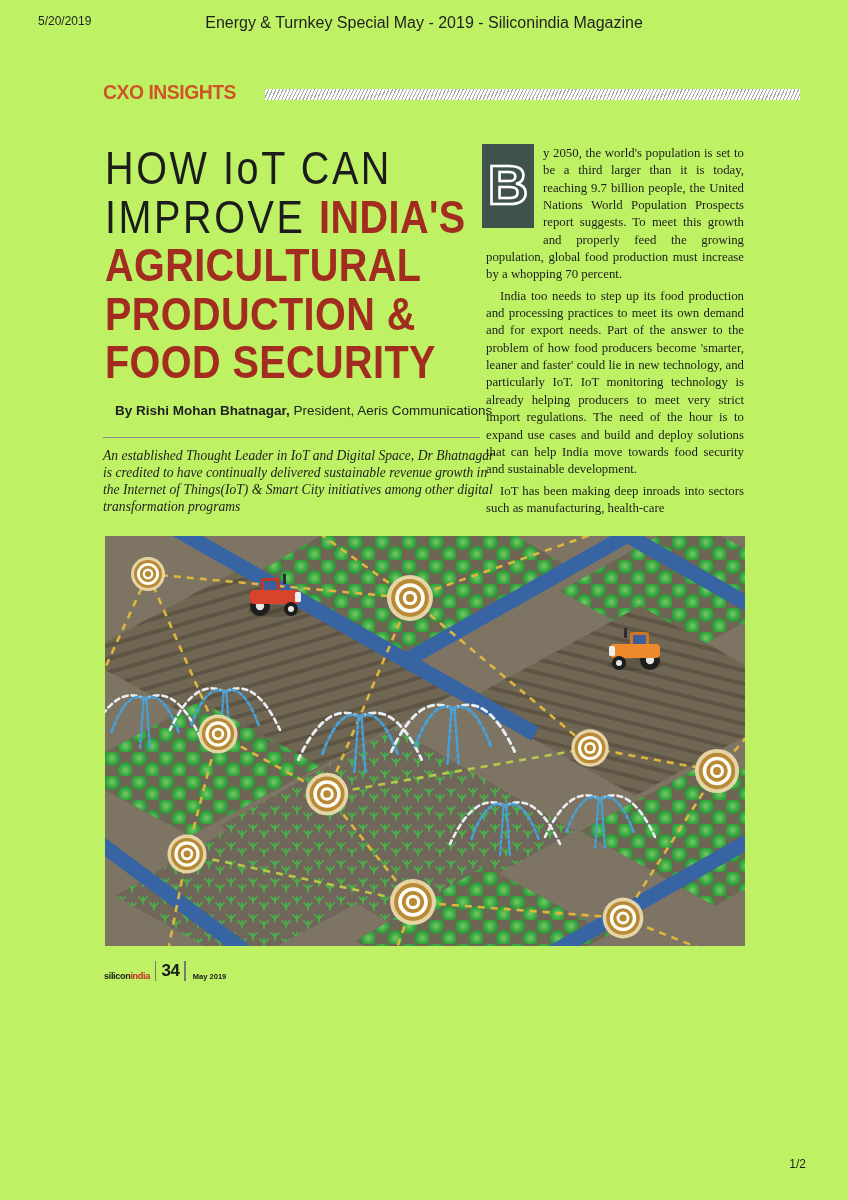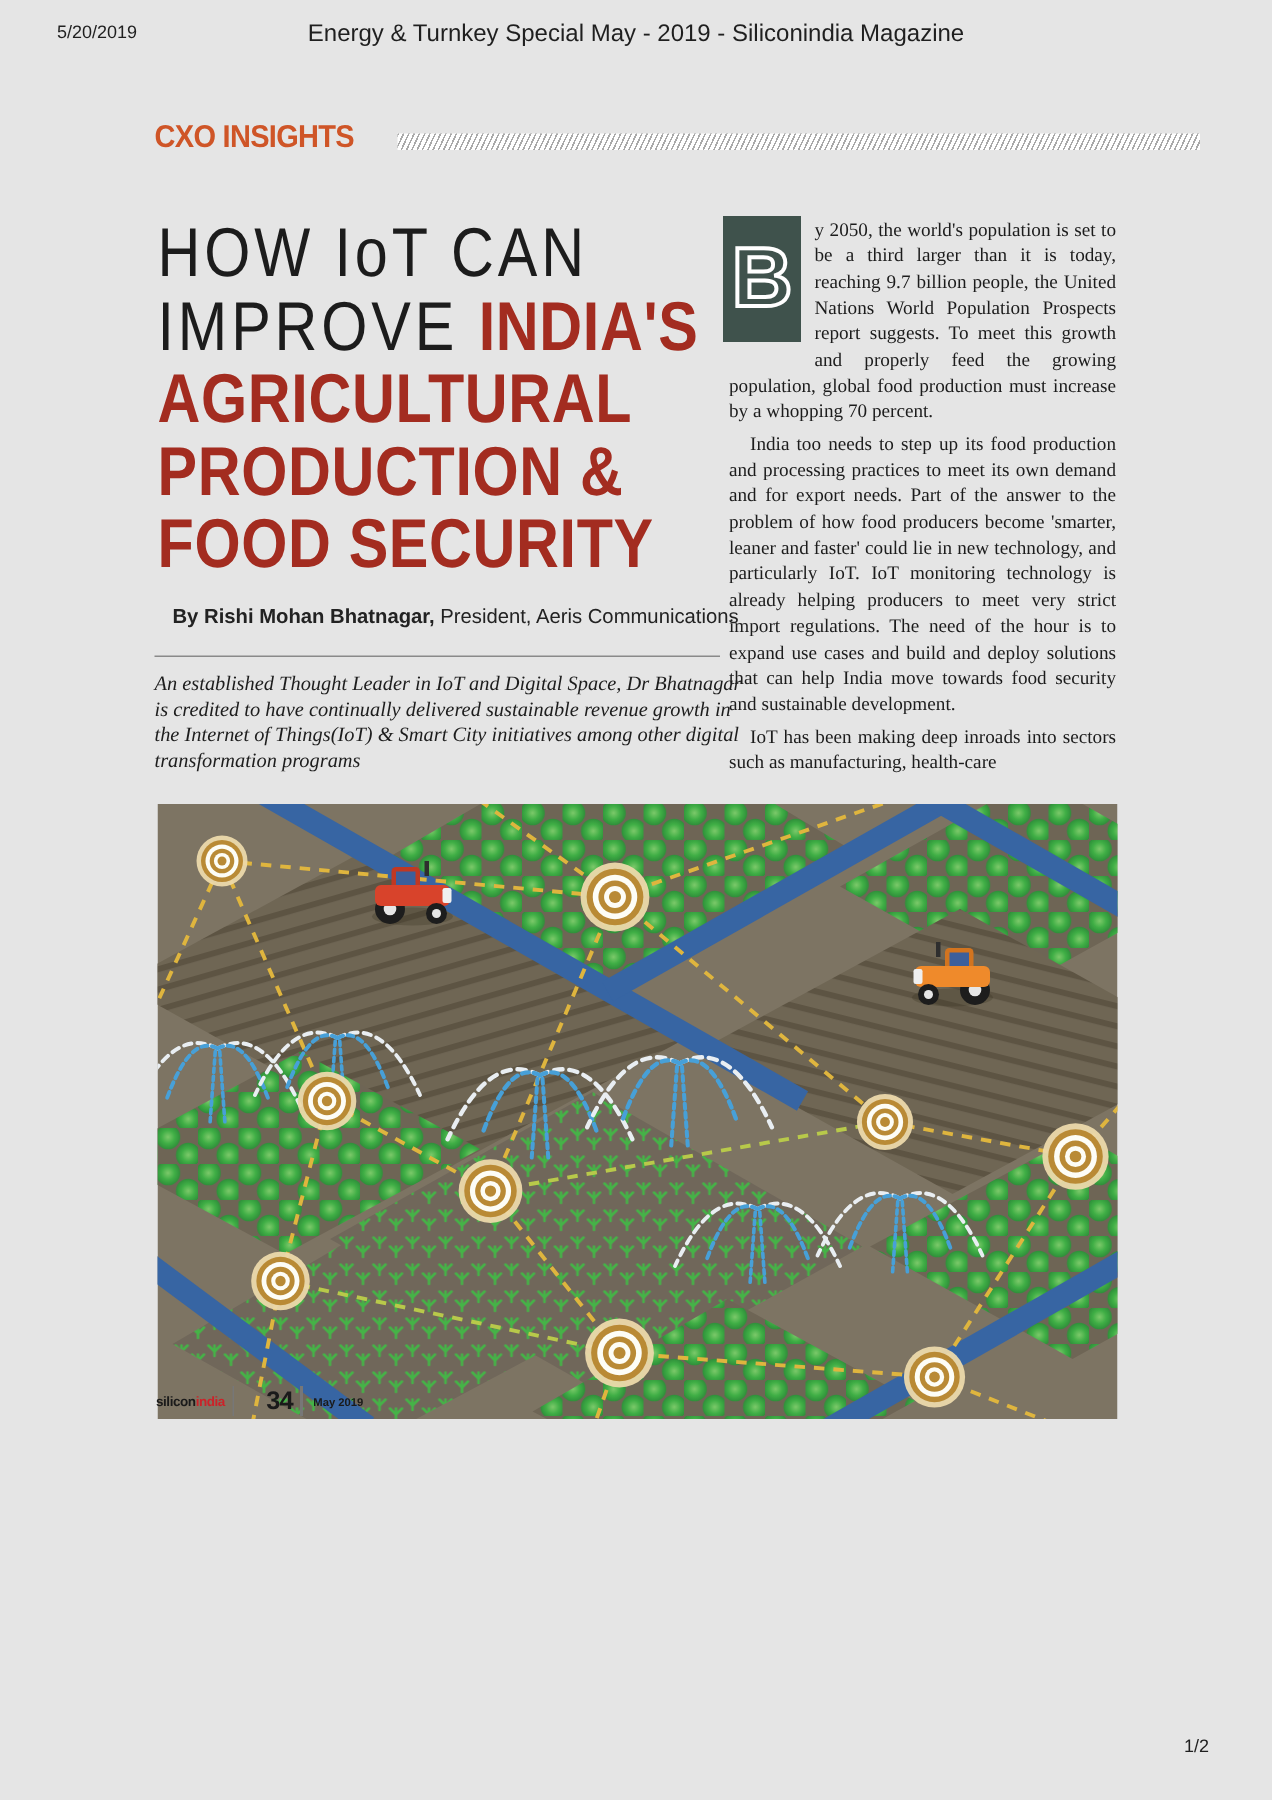--- a/index.html
+++ b/index.html
@@ -1,16 +1,16 @@
 <!DOCTYPE html>
 <html><head>
 <meta charset="utf-8">
 <style>
   html,body{margin:0;padding:0;background:#fff;}
-  .page{position:relative;width:848px;height:1200px;background:#e5e5e5;overflow:hidden;
+  .page{position:relative;width:848px;height:1200px;background:#bef264;overflow:hidden;
         font-family:"Liberation Sans",sans-serif;color:#1a1a1a;}
 
   
   .chrome-date{position:absolute;left:38px;top:14px;font-size:12px;color:#1f1f1f;}
   .chrome-title{position:absolute;left:0;right:0;top:14px;text-align:center;font-size:16px;color:#1f1f1f;}
   .chrome-url{position:absolute;left:38px;top:1157px;font-size:12px;color:#1f1f1f;}
   .chrome-pageno{position:absolute;right:42px;top:1157px;font-size:12px;color:#1f1f1f;}
 
   
   .section-label{position:absolute;left:103px;top:80px;font-size:21px;font-weight:700;
@@ -41,25 +41,25 @@
   .col p.indent{text-indent:14px;}
   .dropcap{float:left;width:52px;height:84px;margin:3px 9px 15px 0;background:#3f524c;
            text-align:center;font-family:"Liberation Sans",sans-serif;font-size:56px;
            line-height:82px;font-weight:700;color:#fdfdfd;
            -webkit-text-fill-color:#3f524c;-webkit-text-stroke:2.6px #ffffff;}
 
   
   .illus{position:absolute;left:105px;top:536px;width:640px;height:410px;}
 
   
-  .mag-footer{position:absolute;left:104px;top:924px;display:flex;align-items:center;}
+  .mag-footer{position:absolute;left:104px;top:961px;display:flex;align-items:flex-end;}
   .brand{font-size:9px;font-weight:700;letter-spacing:-0.3px;}
   .brand-red{color:#cc2229;}
   .vbar{width:1.5px;height:20px;background:#777;margin:0 5px;}
-  .folio{font-size:17px;font-weight:700;letter-spacing:-0.5px;margin-left:16px;}
+  .folio{font-size:17px;font-weight:700;letter-spacing:-0.5px;}
   .issue{font-size:7.5px;font-weight:700;margin-left:2px;}
 </style>
 </head>
 <body>
 
 <div class="page">
 
   <span class="chrome-date">5/20/2019</span>
   <span class="chrome-title">Energy &amp; Turnkey Special May - 2019 - Siliconindia Magazine</span>
 

